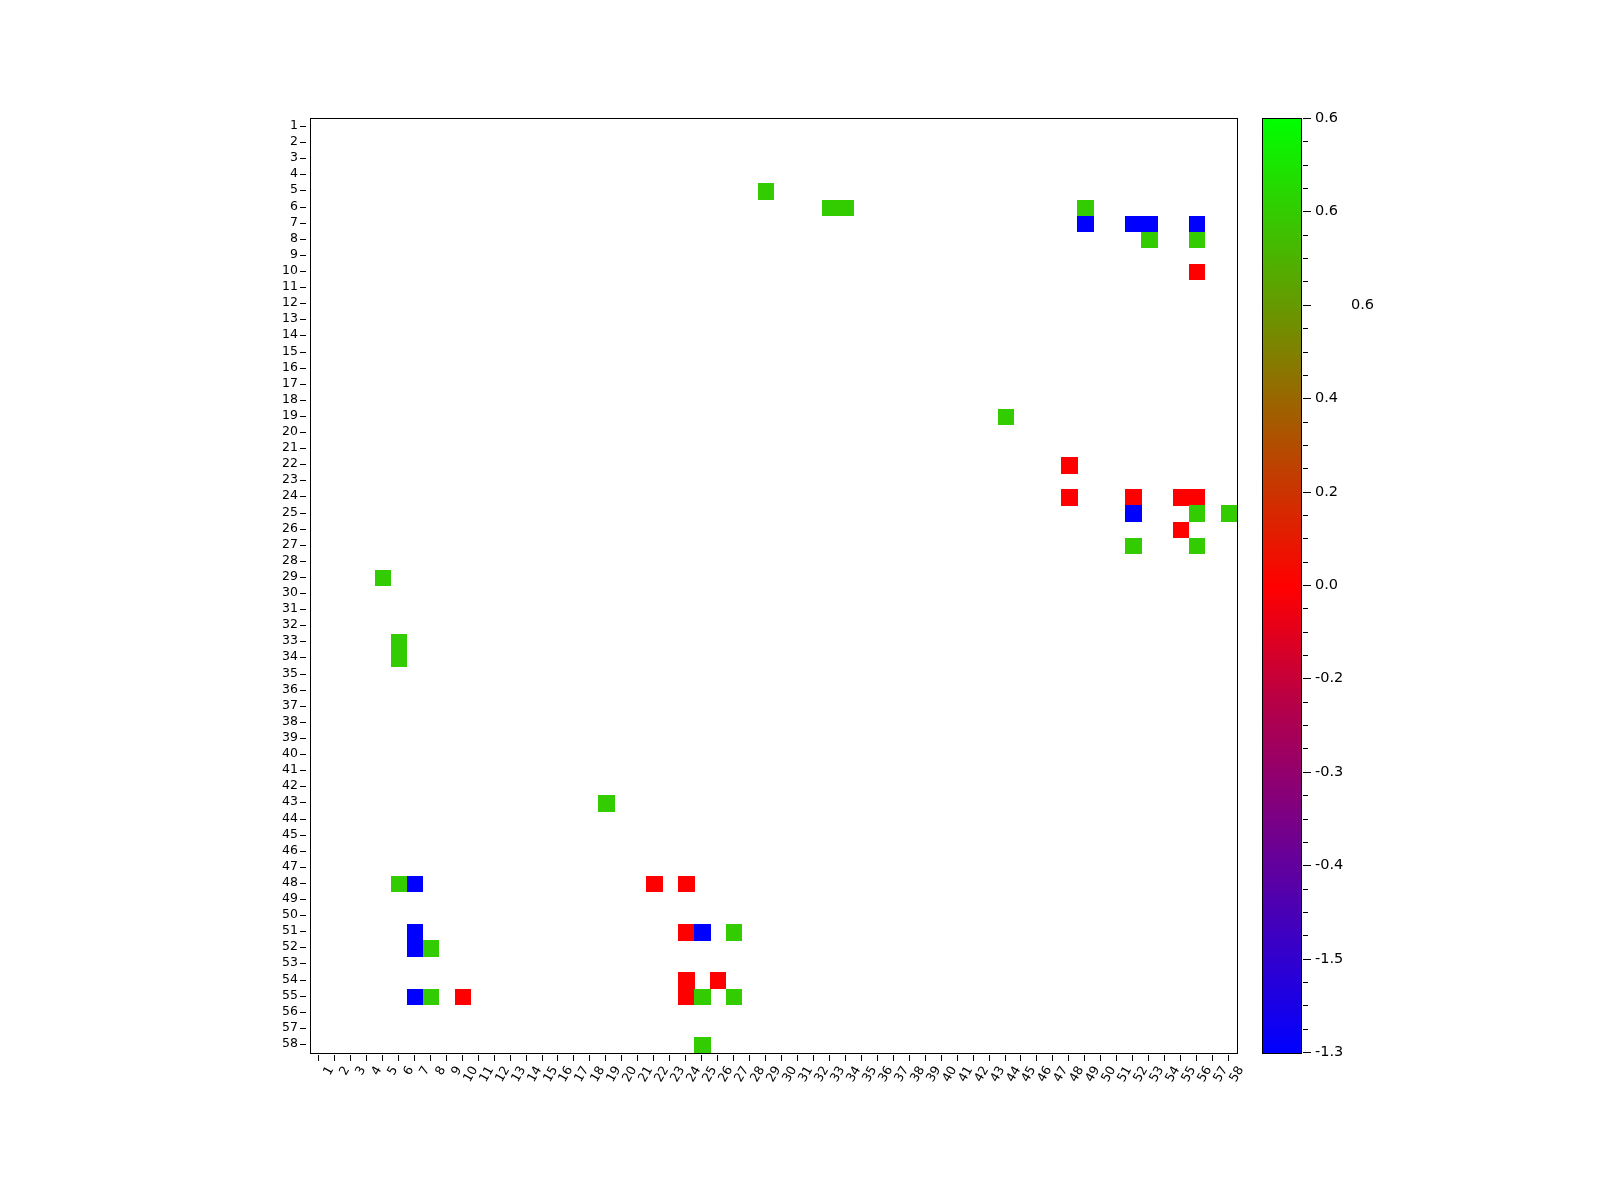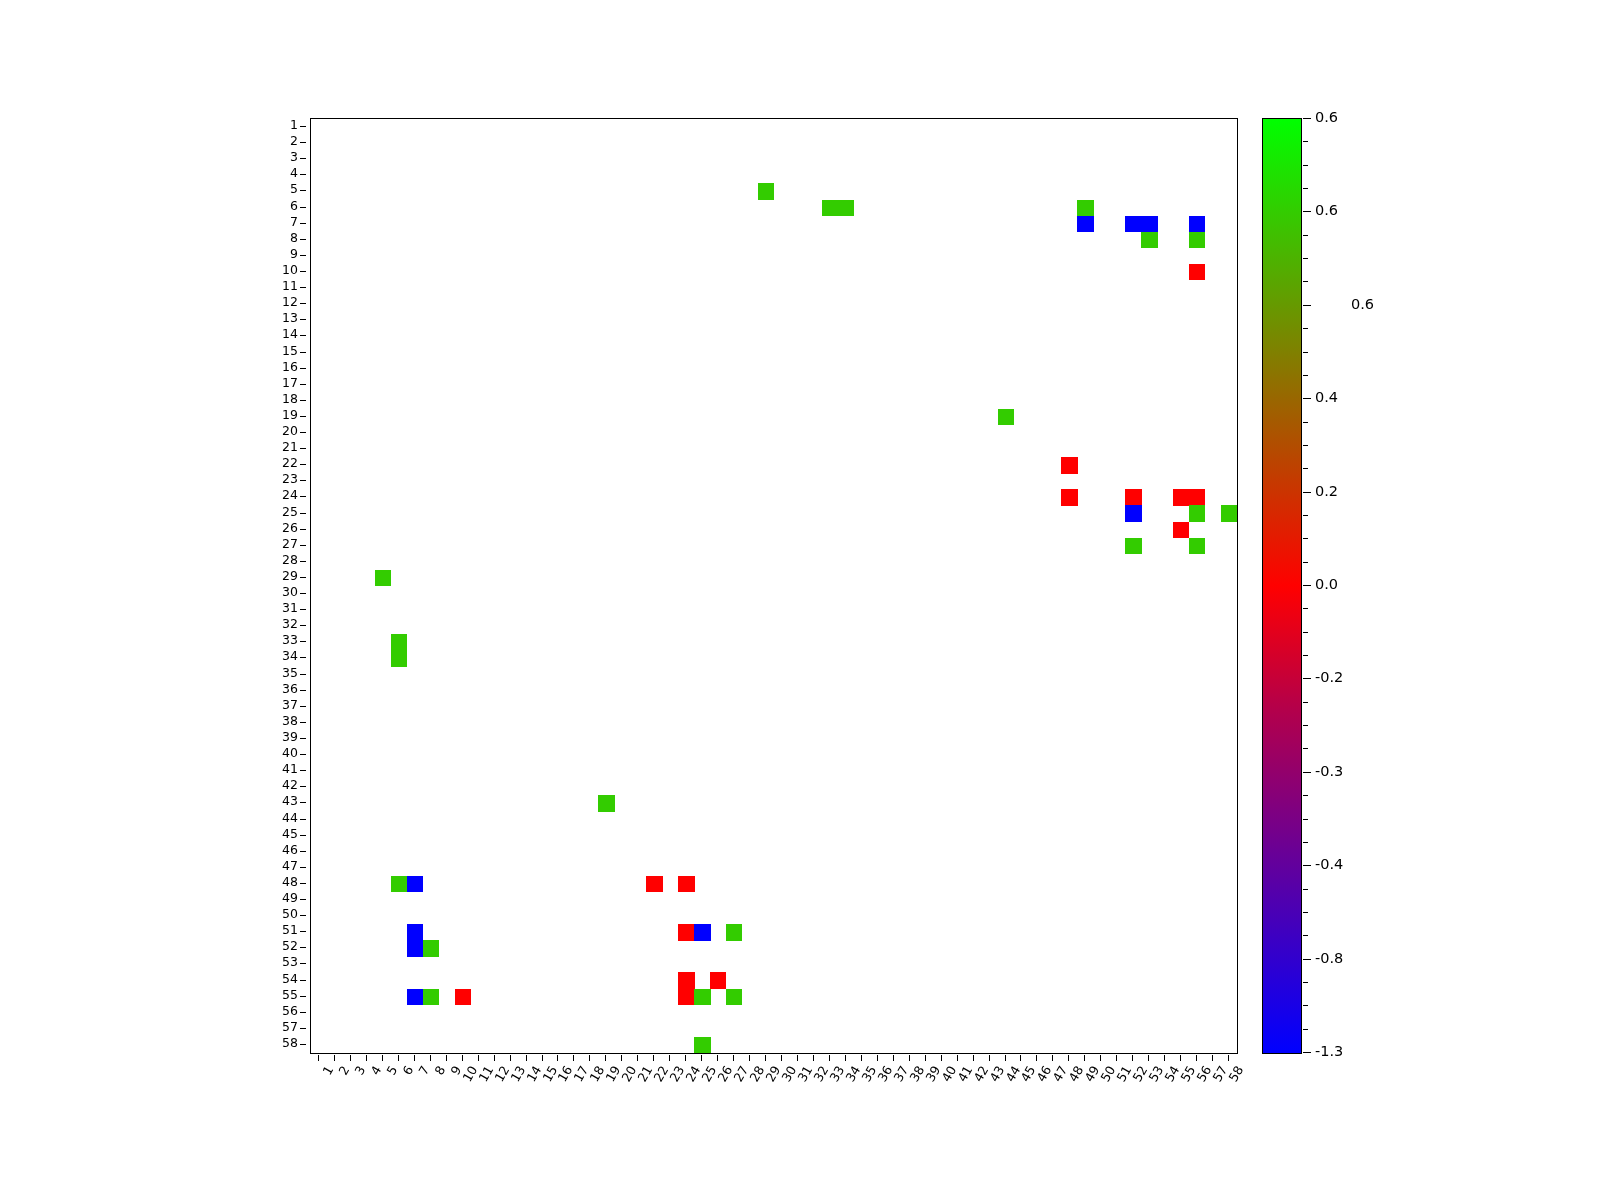--- a/index.html
+++ b/index.html
@@ -354,21 +354,21 @@
     <div class="cblabel" style="top: 483.6px;">0.2</div>
     <div class="cbtick" style="top: 585px;"></div>
     <div class="cblabel" style="top: 577px;">0.0</div>
     <div class="cbtick" style="top: 678.4px;"></div>
     <div class="cblabel" style="top: 670.4px;">-0.2</div>
     <div class="cbtick" style="top: 771.8px;"></div>
     <div class="cblabel" style="top: 763.8px;">-0.3</div>
     <div class="cbtick" style="top: 865.2px;"></div>
     <div class="cblabel" style="top: 857.2px;">-0.4</div>
     <div class="cbtick" style="top: 958.6px;"></div>
-    <div class="cblabel" style="top: 950.6px;">-0.8</div>
+    <div class="cblabel" style="top: 950.6px;">-1.5</div>
     <div class="cbtick" style="top: 1052px;"></div>
     <div class="cblabel" style="top: 1044px;">-1.3</div>
     <div class="cbminortick" style="top: 141.35px;"></div>
     <div class="cbminortick" style="top: 164.7px;"></div>
     <div class="cbminortick" style="top: 188.05px;"></div>
     <div class="cbminortick" style="top: 234.75px;"></div>
     <div class="cbminortick" style="top: 258.1px;"></div>
     <div class="cbminortick" style="top: 281.45px;"></div>
     <div class="cbminortick" style="top: 328.15px;"></div>
     <div class="cbminortick" style="top: 351.5px;"></div>

